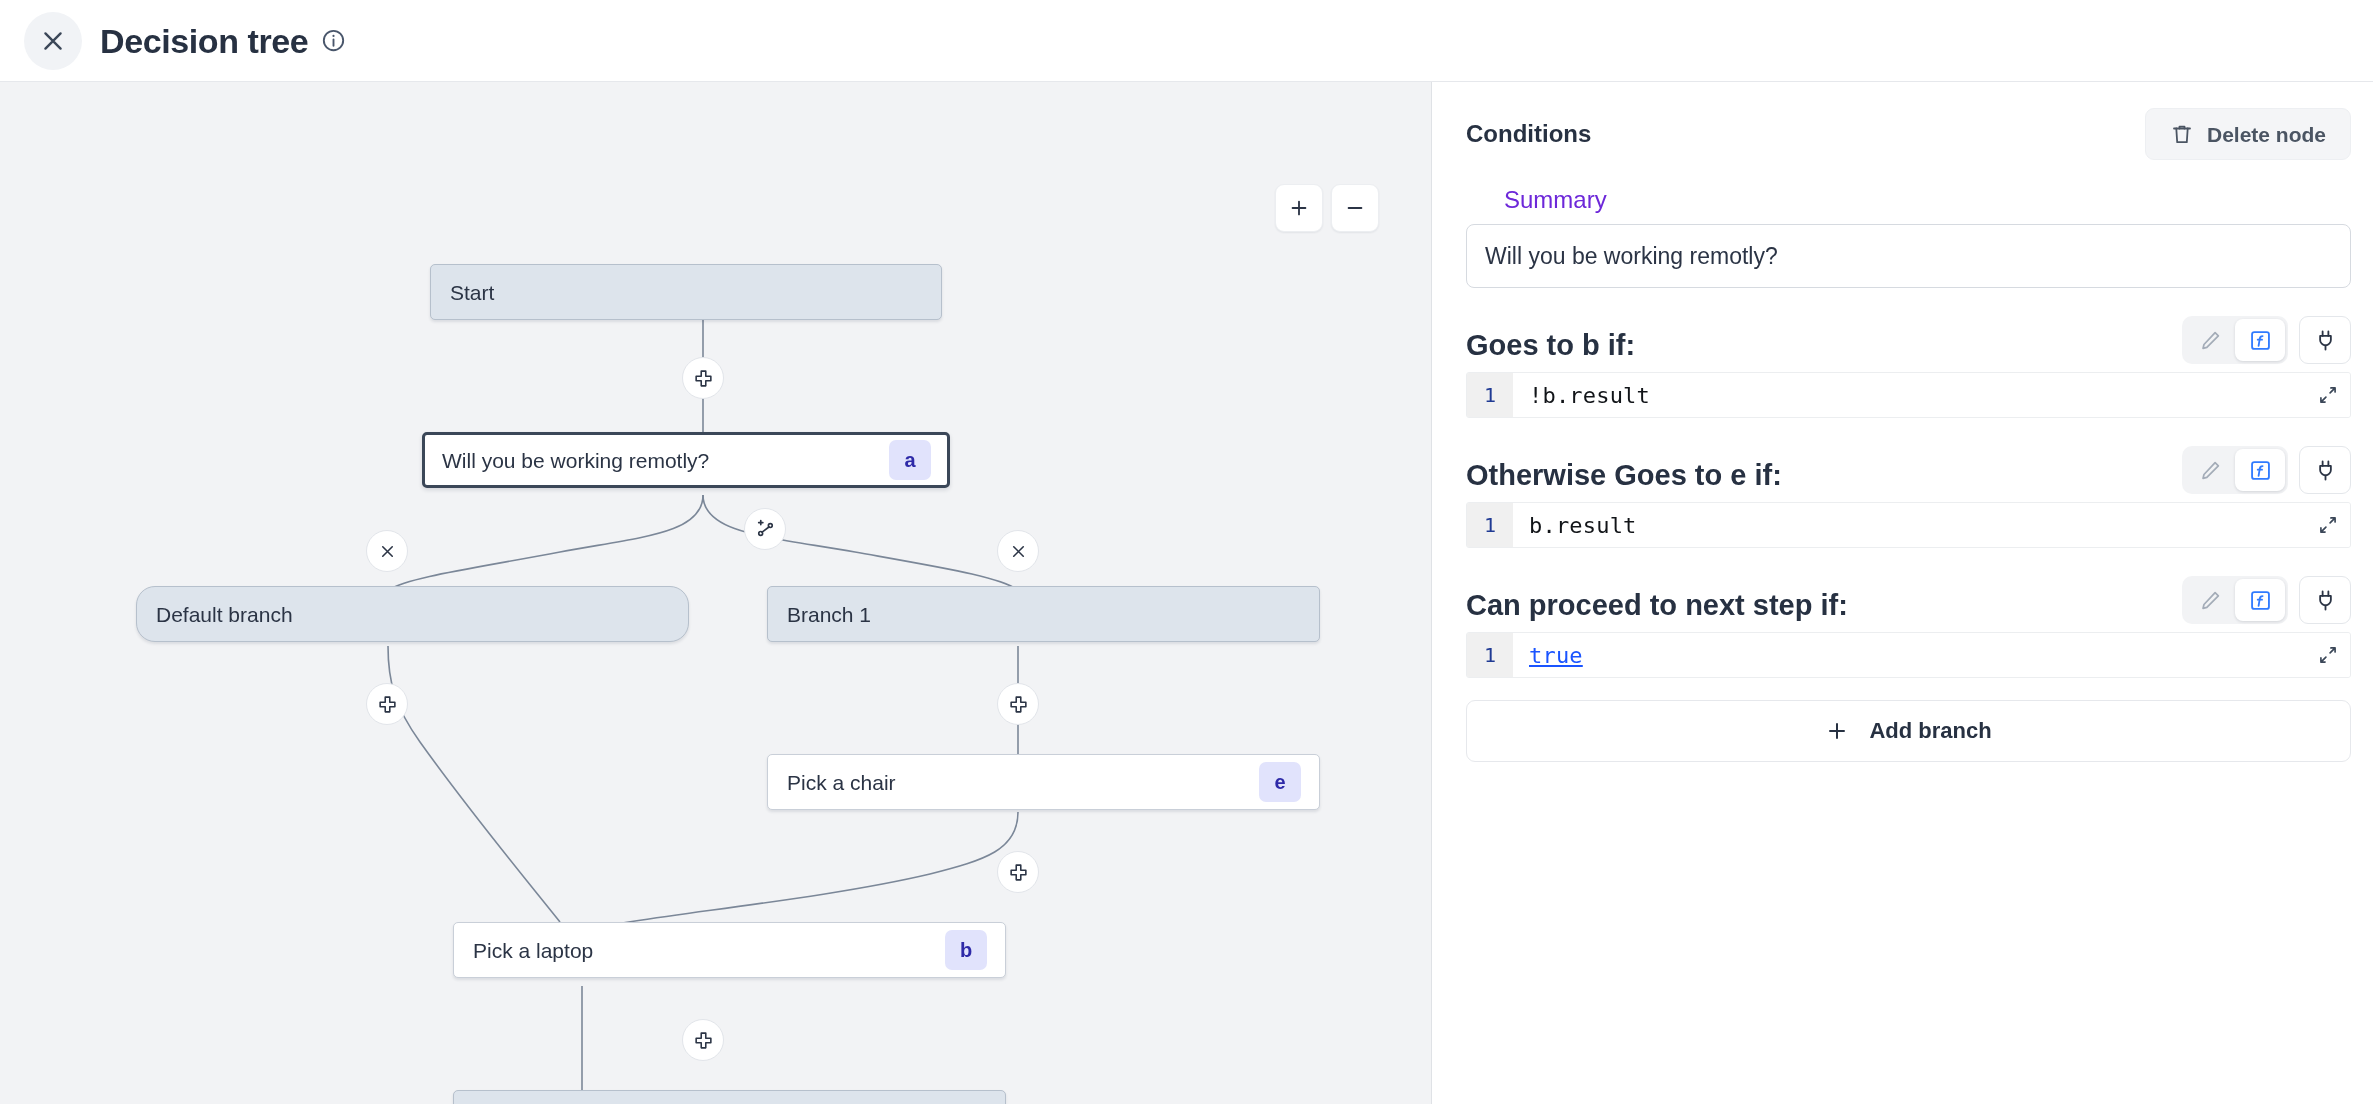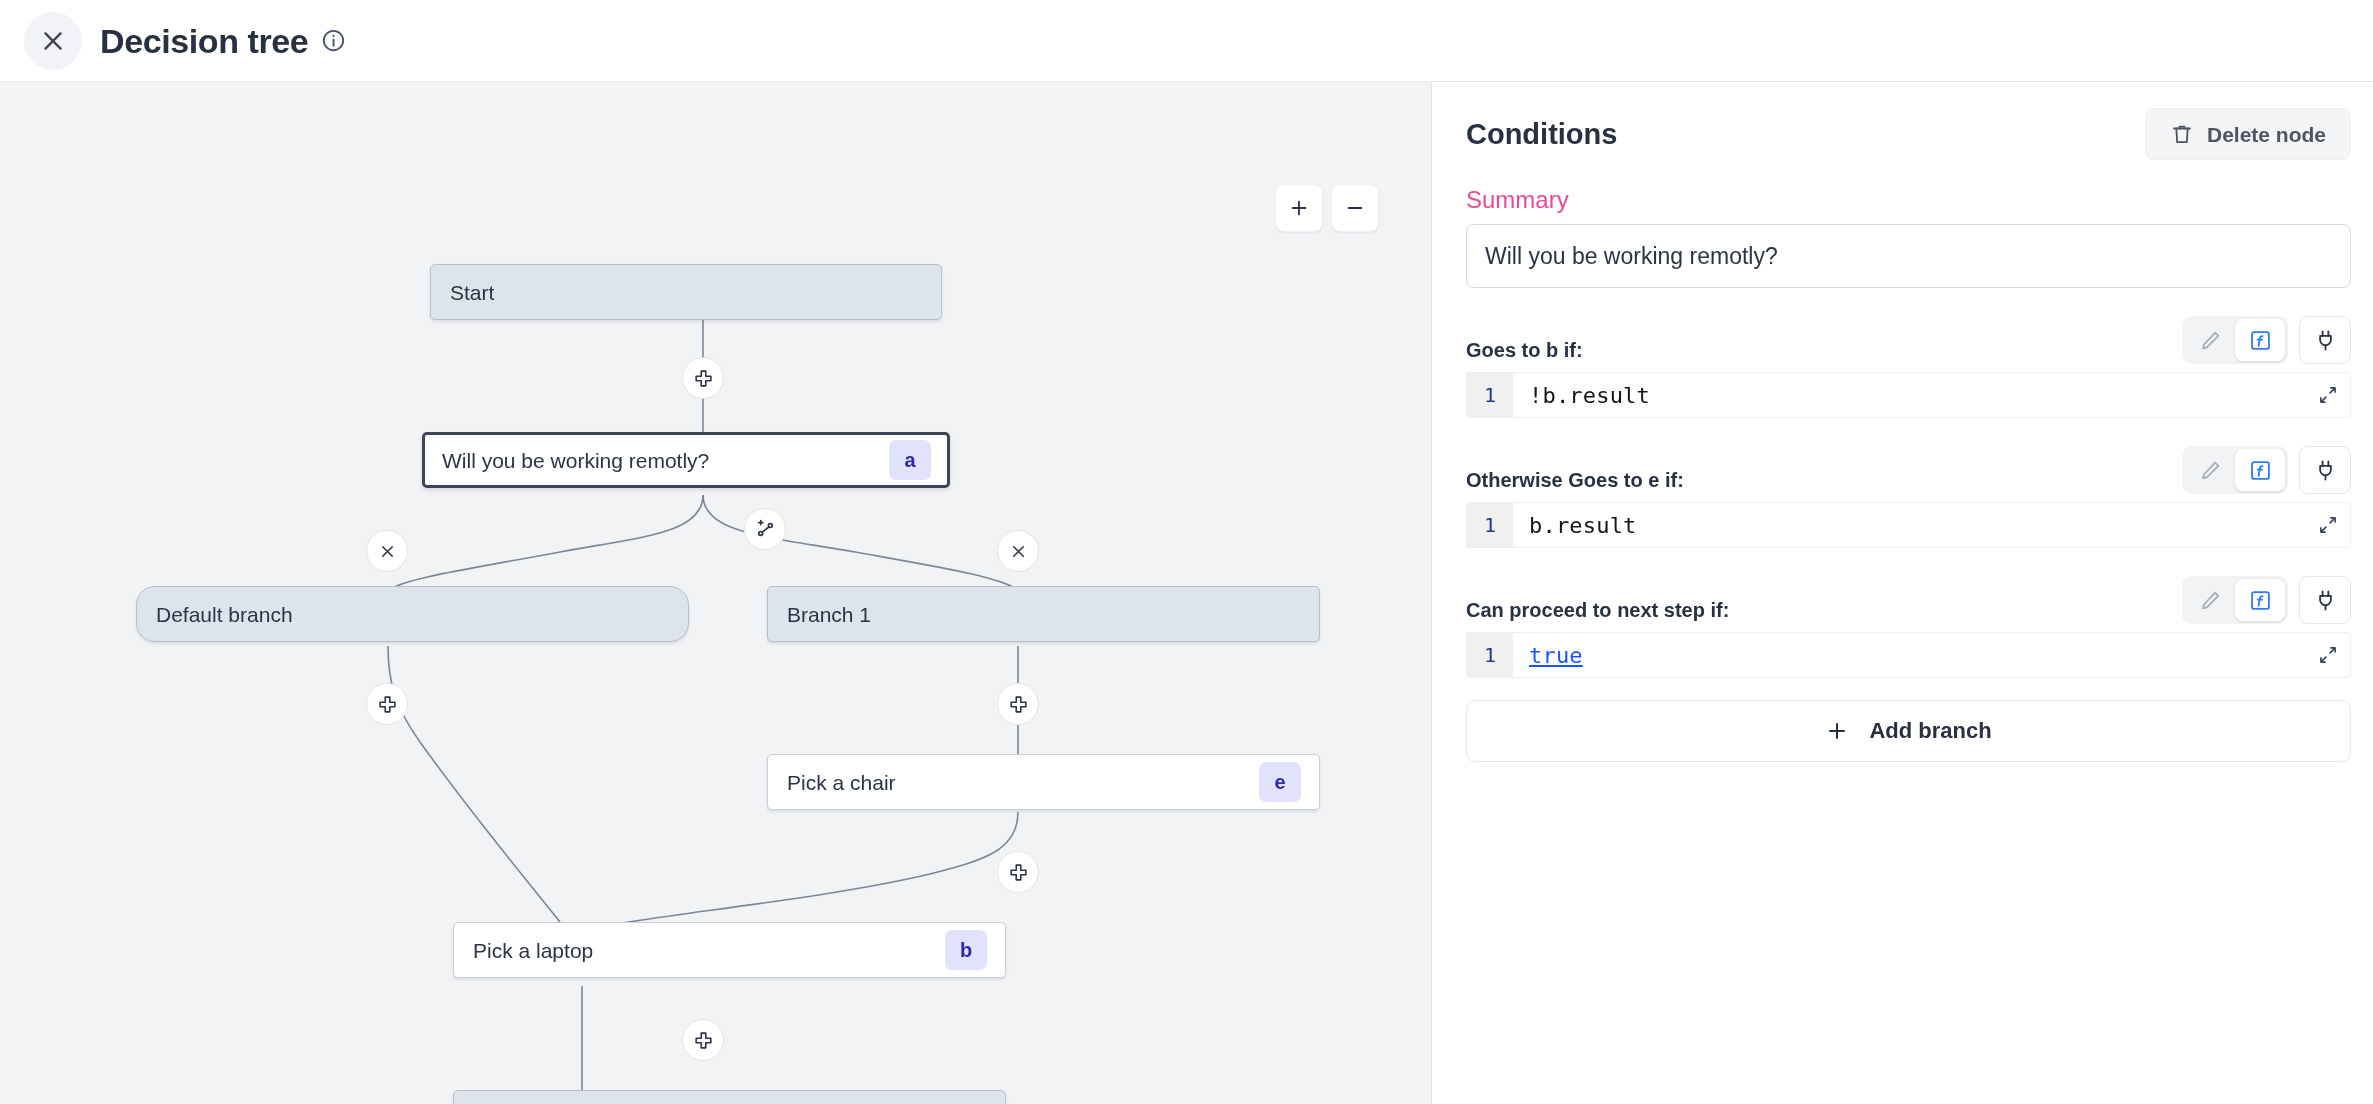--- a/index.html
+++ b/index.html
@@ -109,46 +109,46 @@
   
   .panel {
     flex:1; background:#ffffff;
     padding:26px 22px 0 34px;
     overflow:hidden;
   }
   .panel-head {
     display:flex; align-items:center; justify-content:space-between;
     margin-bottom:28px;
   }
-  .panel-title { font-size:29px; font-weight:700; color:#273142; line-height:1; }
+  .panel-title { font-size:24px; font-weight:700; color:#273142; line-height:1; }
   .delete-btn {
     display:flex; align-items:center; gap:13px;
     background:#f4f5f7; border:1px solid #edeff2;
     border-radius:9px; padding:13px 24px;
     font-size:21px; font-weight:700; color:#4b5563;
     cursor:pointer; line-height:1;
   }
   .delete-btn svg { width:24px; height:24px; }
 
-  .field-label { font-size:24px; color:#ec4899; margin-bottom:12px; line-height:1; }
+  .field-label { font-size:24px; color:#6d28d9; margin-bottom:12px; line-height:1;margin-left:38px; }
   .summary-input {
     width:100%; height:64px;
     border:1px solid #d6dae0; border-radius:8px;
     background:#fff; color:#2b3445;
     font-family:"Liberation Sans", sans-serif;
     font-size:23px; padding:0 18px;
     outline:none;
   }
 
   .cond-block { margin-top:28px; }
   .cond-row {
     display:flex; align-items:flex-end; justify-content:space-between;
     margin-bottom:8px; min-height:44px;
   }
-  .cond-label { font-size:20px; font-weight:700; color:#273142; line-height:1; padding-bottom:4px; }
+  .cond-label { font-size:29px; font-weight:700; color:#273142; line-height:1; padding-bottom:4px; }
   .cond-tools { display:flex; align-items:center; gap:11px; }
   .seg {
     display:flex; align-items:center;
     background:#f2f3f5; border-radius:10px; padding:3px;
   }
   .seg-btn {
     width:50px; height:42px; border-radius:8px;
     display:flex; align-items:center; justify-content:center;
     border:none; background:transparent; cursor:pointer; padding:0;
   }

